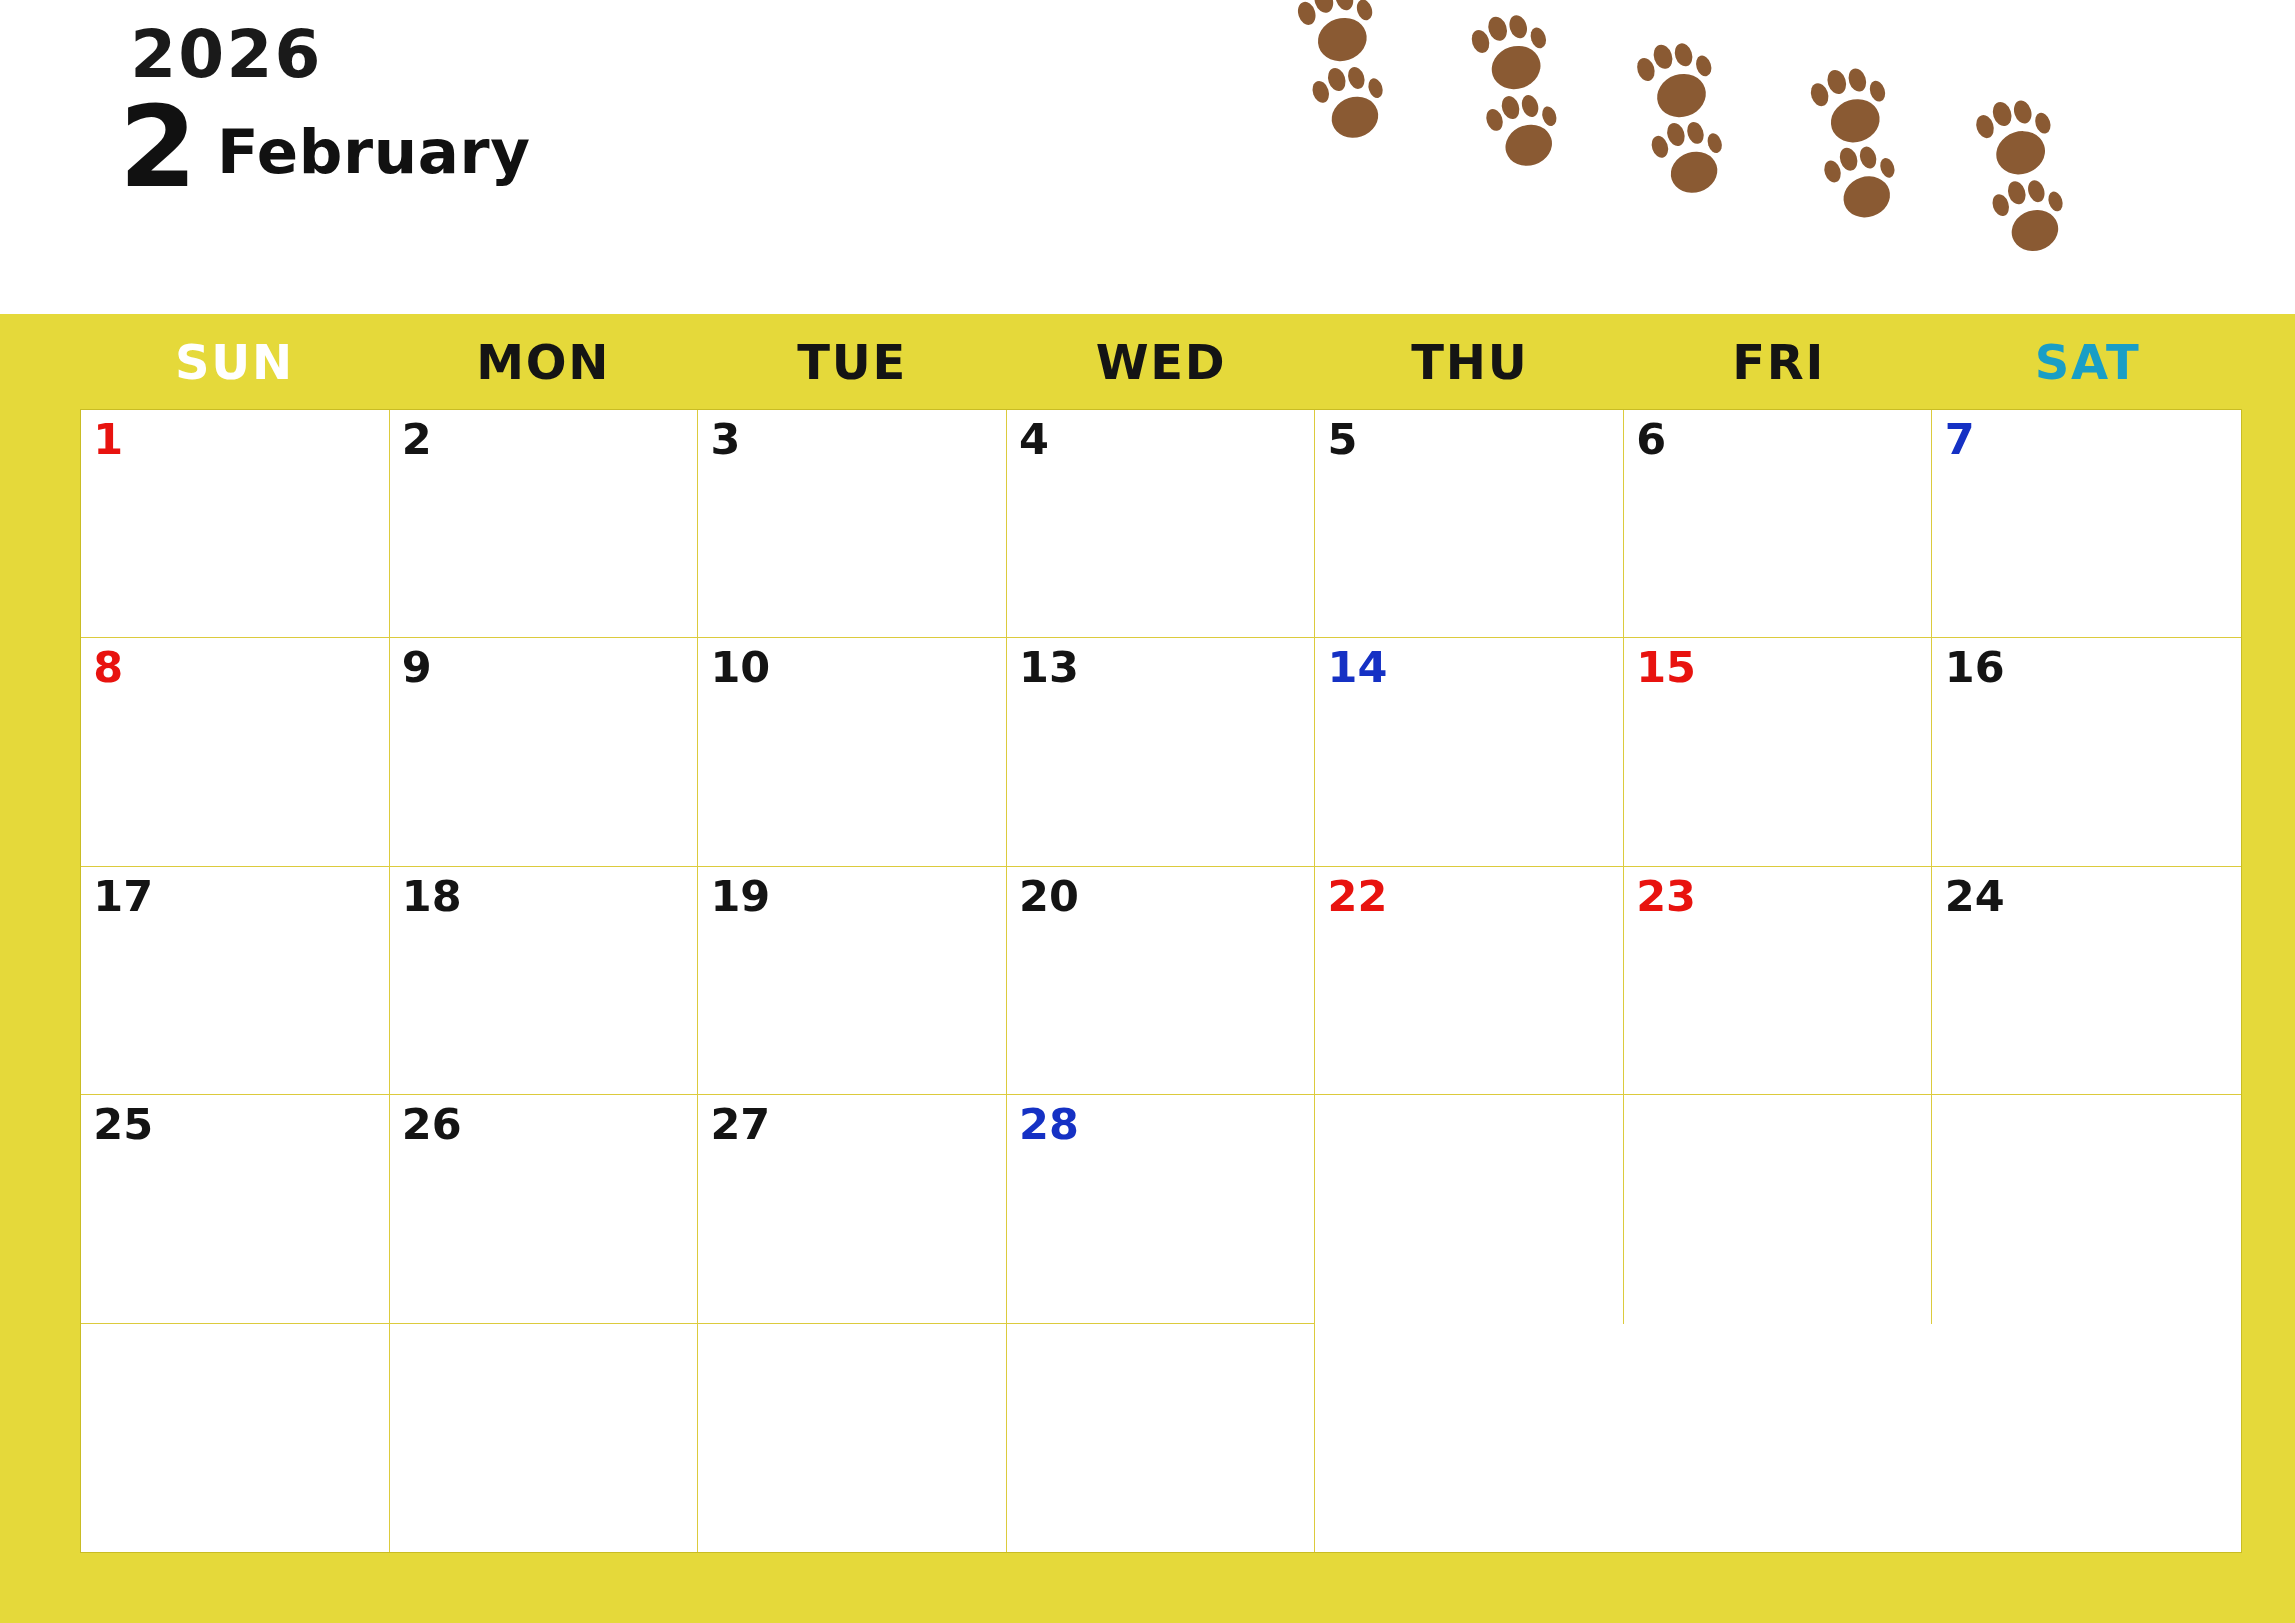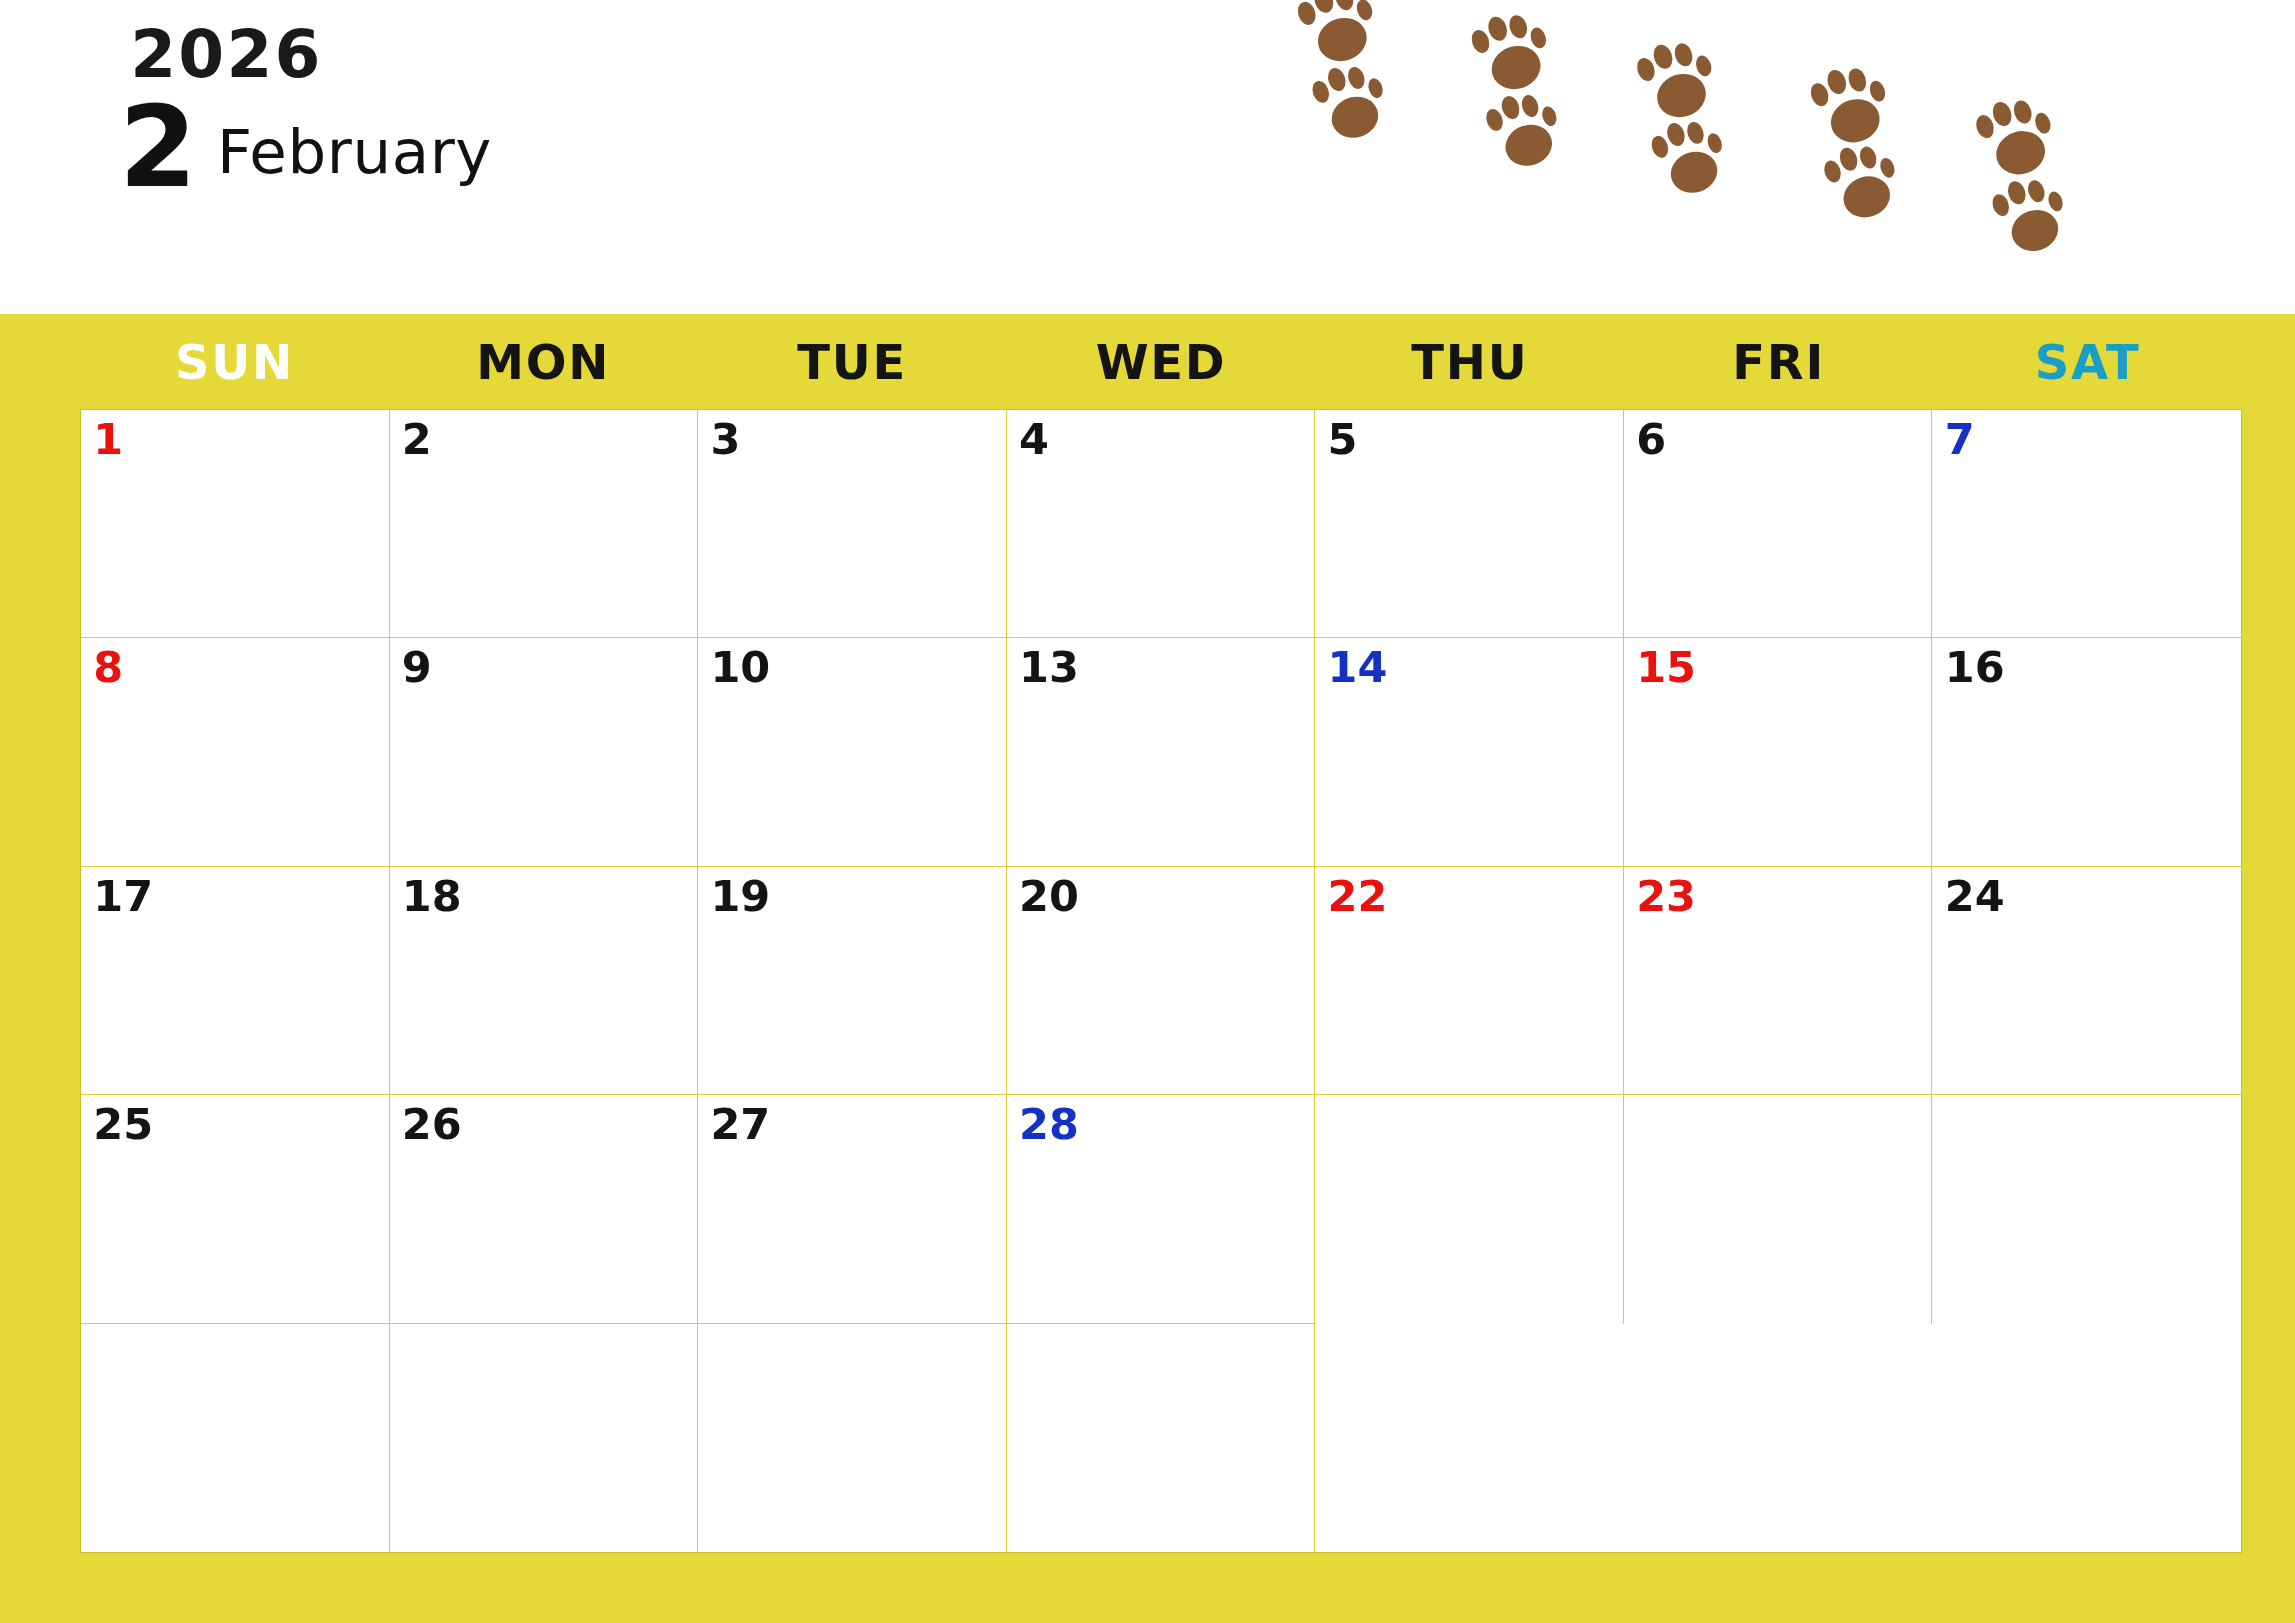--- a/index.html
+++ b/index.html
@@ -44,21 +44,21 @@
   .month-num {
     font-family: "DejaVu Sans", sans-serif;
     font-size: 112px;
     font-weight: 700;
     color: #111111;
     line-height: 0.95;
   }
   .month-name {
     font-family: "DejaVu Sans", sans-serif;
     font-size: 61px;
-    font-weight: 400;
+    font-weight: 700;
     color: #111111;
     margin-left: 20px;
     margin-bottom: 13.5px;
     letter-spacing: 0.6px;
   }
 
   
   .paws {
     position: absolute;
     right: 56px;

